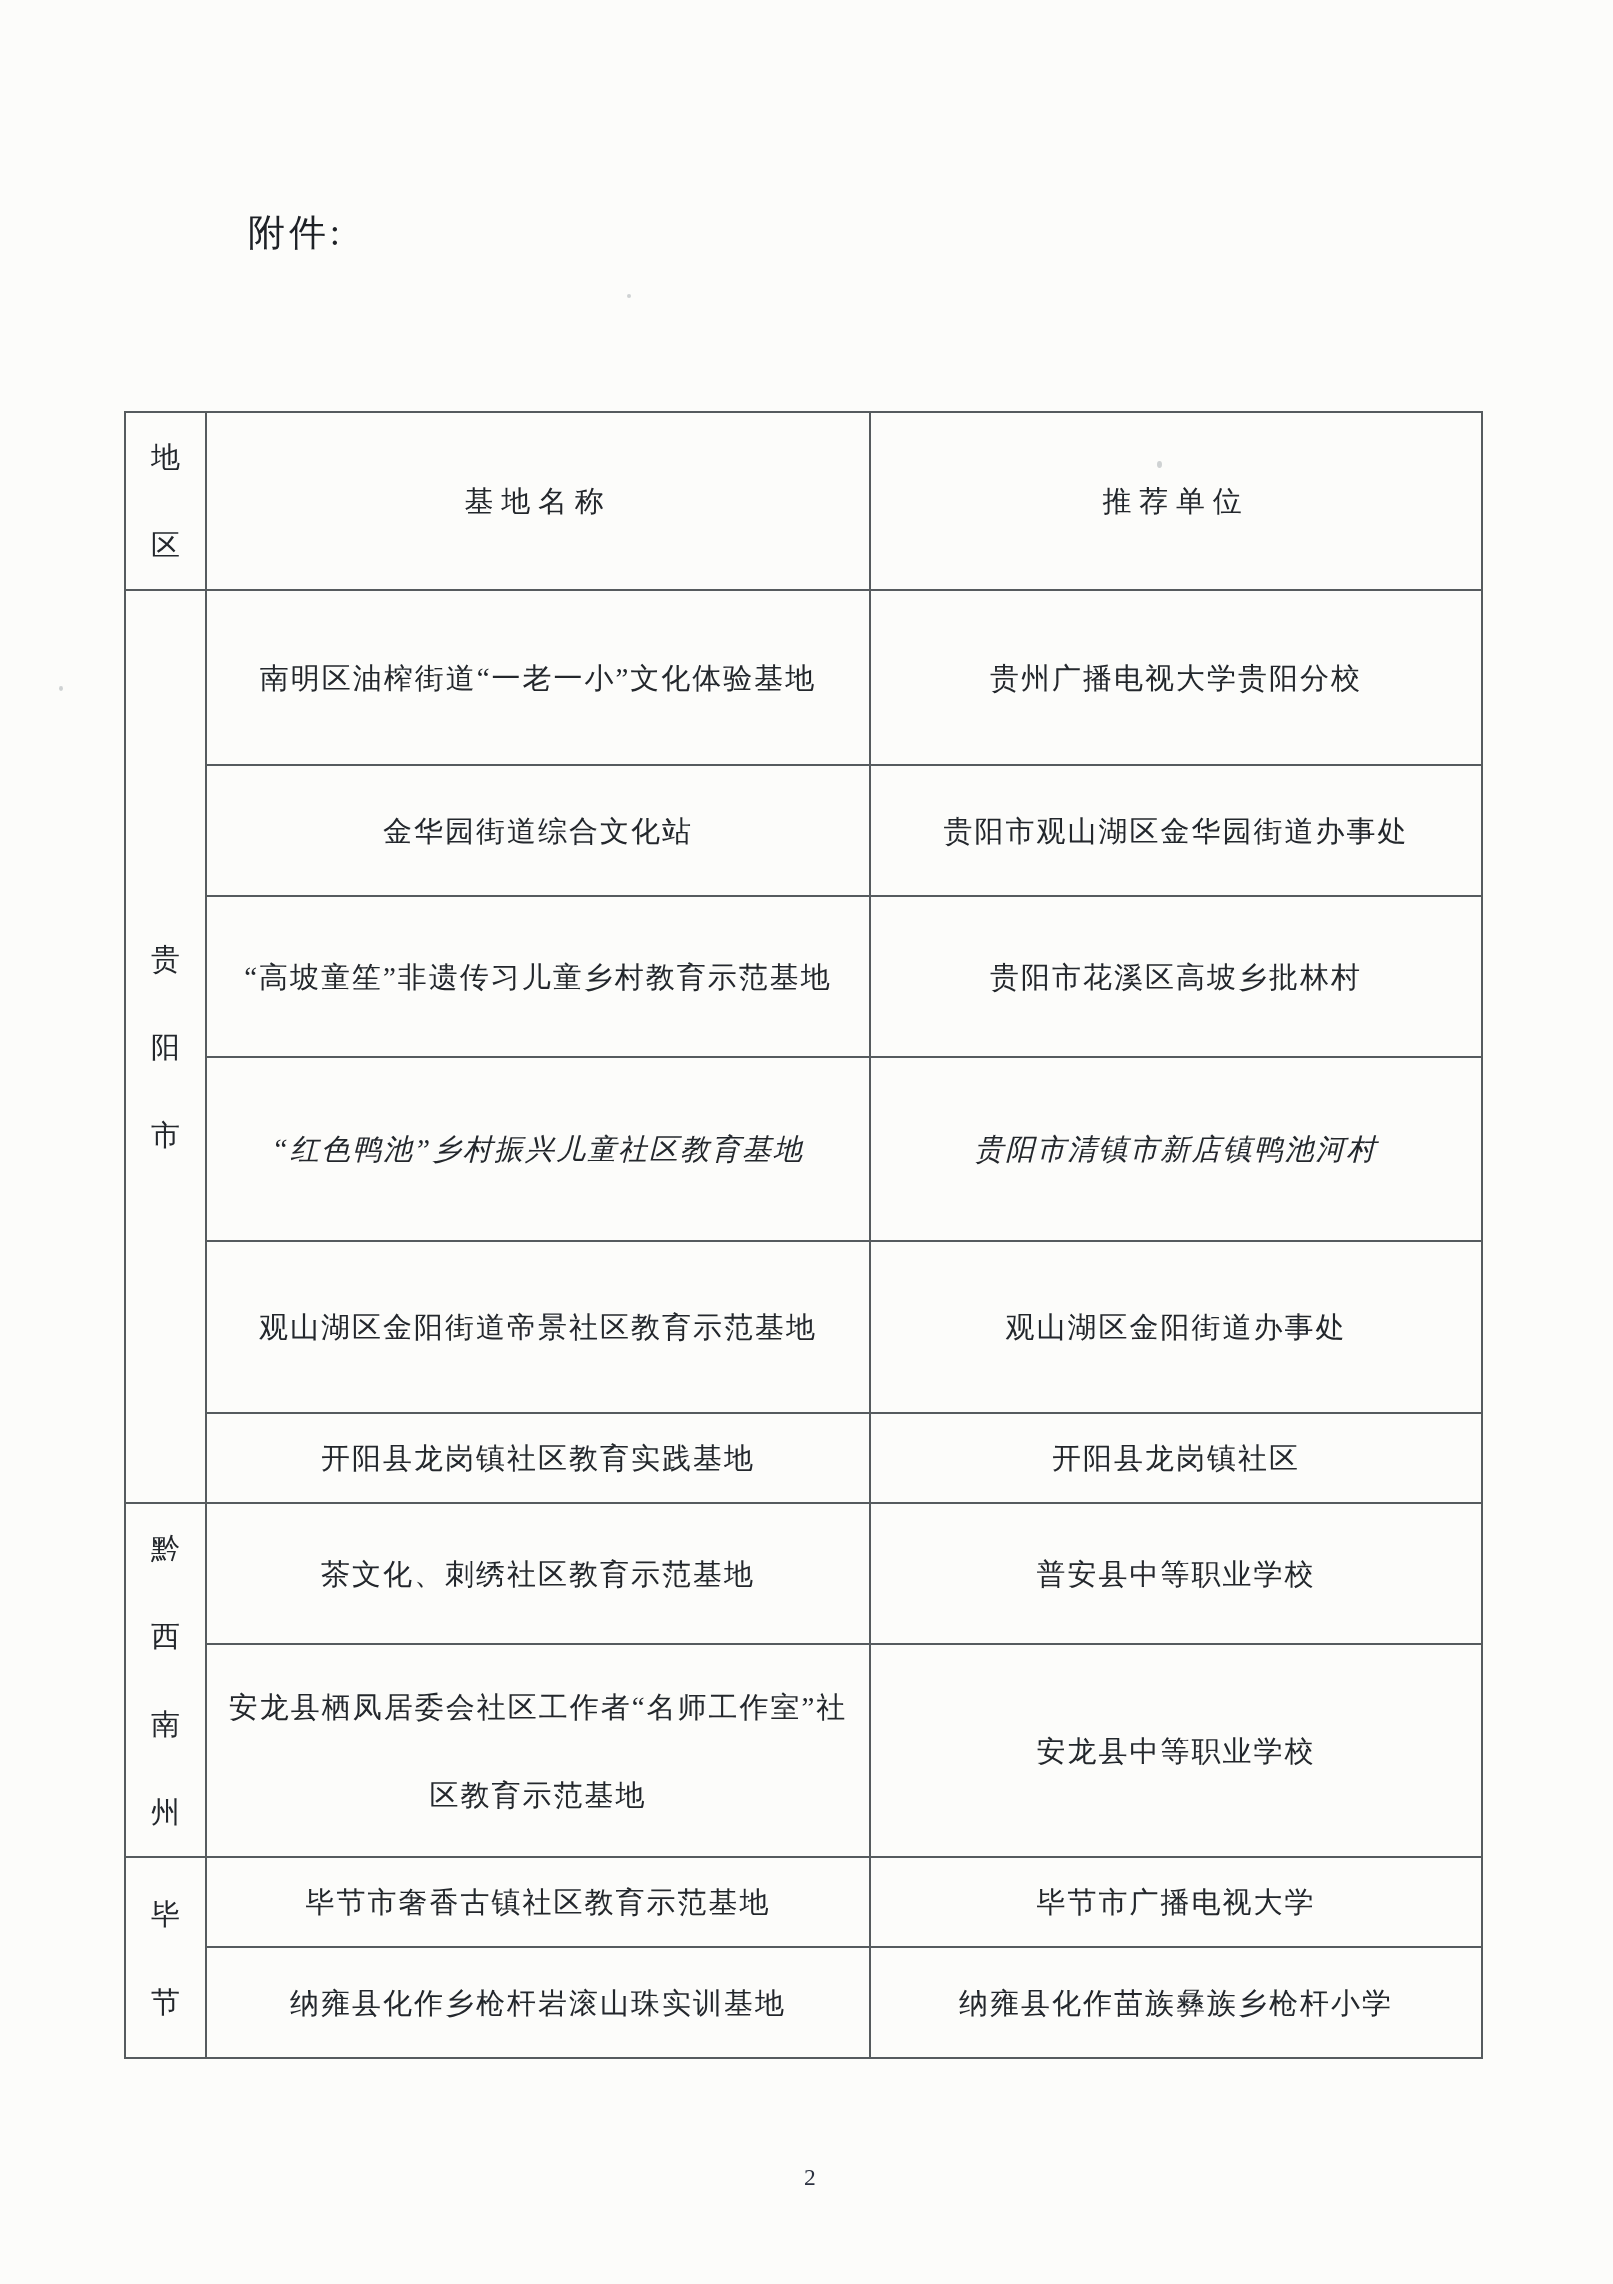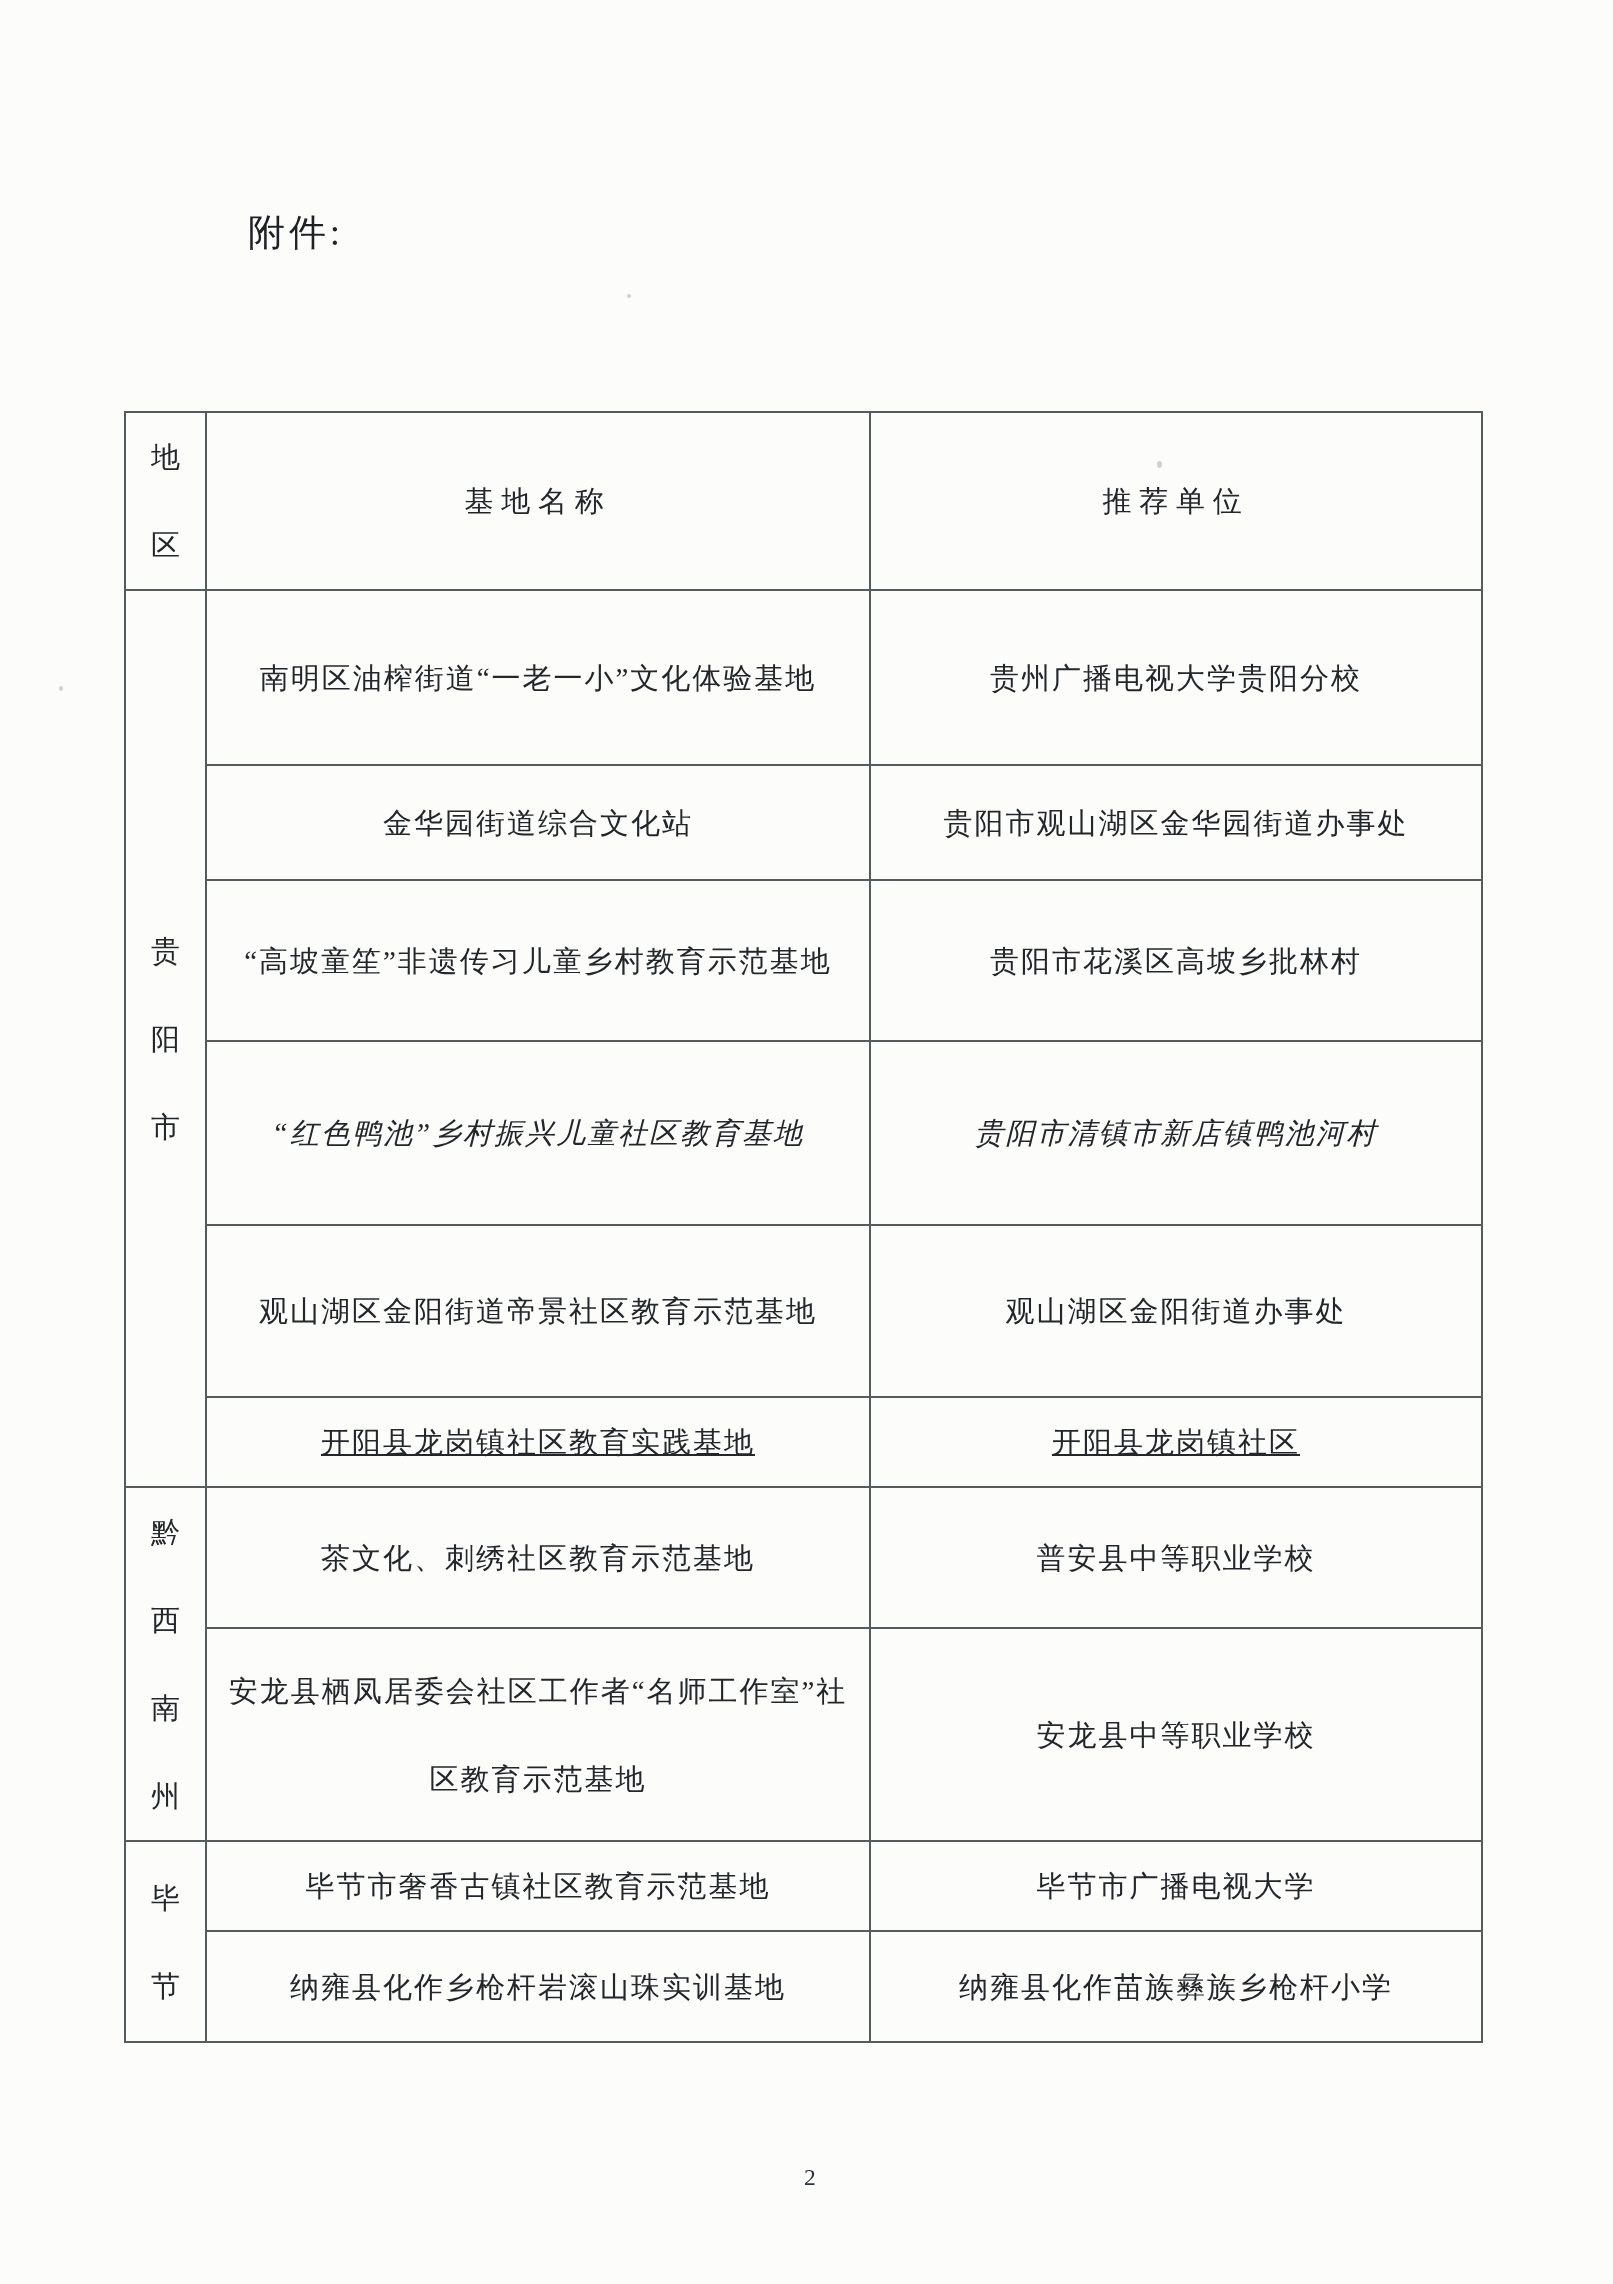--- a/index.html
+++ b/index.html
@@ -78,37 +78,37 @@
         <th class="h-name">基地名称</th>
         <th class="h-unit">推荐单位</th>
       </tr>
     </thead>
     <tbody id="bases-tbody">
         <tr style="height: 175px;">
           <td rowspan="6" class="region-cell"><span class="v-label">贵阳市</span></td>
           <td class="name-cell">南明区油榨街道“一老一小”文化体验基地</td>
           <td class="unit-cell">贵州广播电视大学贵阳分校</td>
         </tr>
-        <tr style="height: 115px;">
+        <tr style="height: 131px;">
           <td class="name-cell">金华园街道综合文化站</td>
           <td class="unit-cell">贵阳市观山湖区金华园街道办事处</td>
         </tr>
         <tr style="height: 161px;">
           <td class="name-cell">“高坡童笙”非遗传习儿童乡村教育示范基地</td>
           <td class="unit-cell">贵阳市花溪区高坡乡批林村</td>
         </tr>
         <tr style="height: 184px; font-style: italic;">
           <td class="name-cell">“红色鸭池”乡村振兴儿童社区教育基地</td>
           <td class="unit-cell">贵阳市清镇市新店镇鸭池河村</td>
         </tr>
         <tr style="height: 172px;">
           <td class="name-cell">观山湖区金阳街道帝景社区教育示范基地</td>
           <td class="unit-cell">观山湖区金阳街道办事处</td>
         </tr>
-        <tr style="height: 78px; text-decoration: underline;">
+        <tr style="height: 78px;">
           <td class="name-cell">开阳县龙岗镇社区教育实践基地</td>
           <td class="unit-cell">开阳县龙岗镇社区</td>
         </tr>
         <tr style="height: 141px;">
           <td rowspan="2" class="region-cell"><span class="v-label">黔西南州</span></td>
           <td class="name-cell">茶文化、刺绣社区教育示范基地</td>
           <td class="unit-cell">普安县中等职业学校</td>
         </tr>
         <tr style="height: 212px;">
           <td class="name-cell">安龙县栖凤居委会社区工作者“名师工作室”社区教育示范基地</td>

